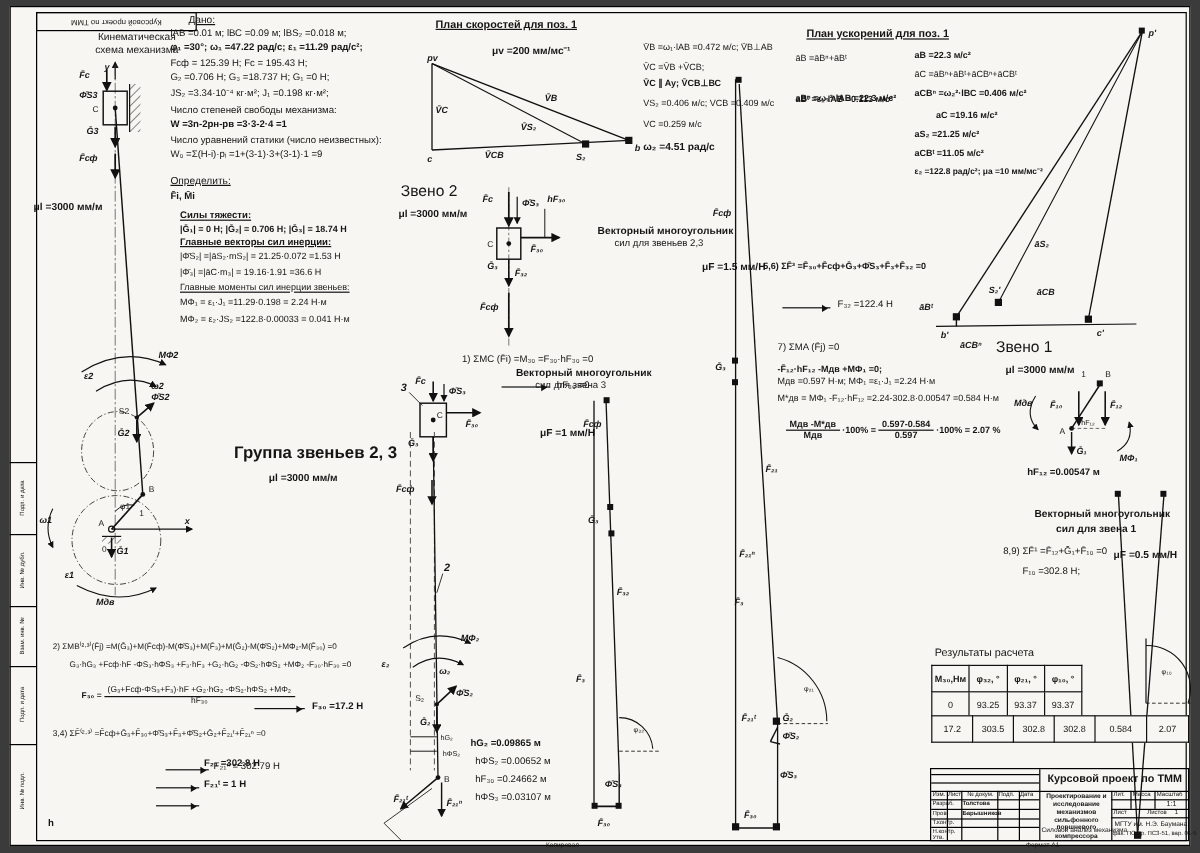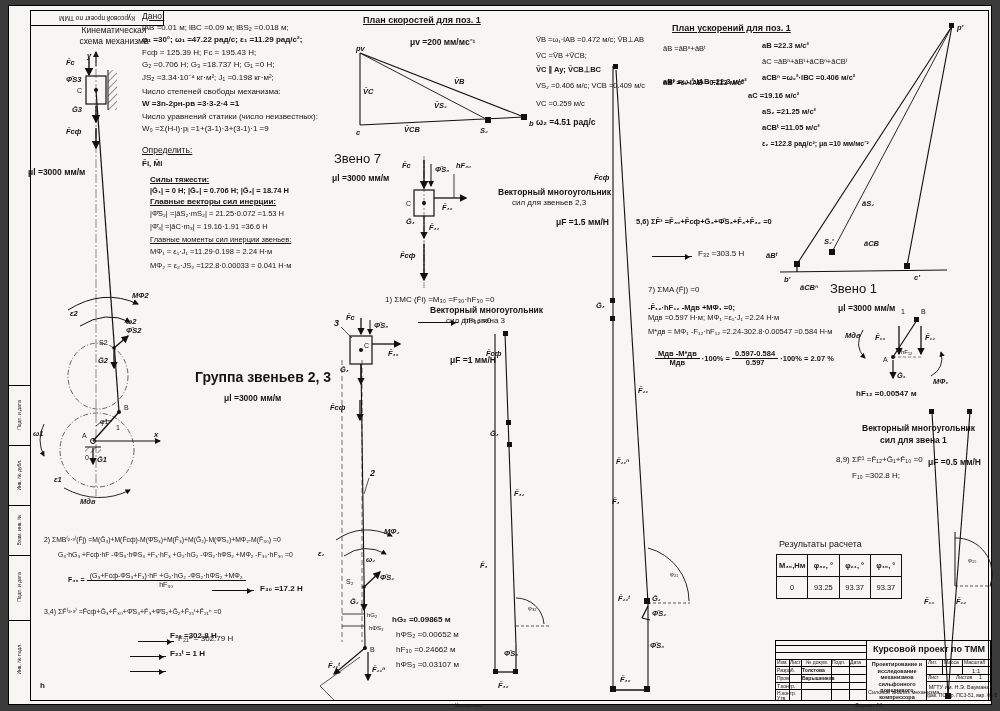--- a/index.html
+++ b/index.html
@@ -106,21 +106,21 @@
     <text x="57" y="412">0</text>
     <line x1="65" y1="400" x2="65" y2="416" stroke="#111" stroke-width="1.3" marker-end="url(#mk)"></line>
     <text class="lbl" x="69" y="414">Ḡ1</text>
     <path d="M 16 376 Q 8 392 16 408" fill="none" stroke="#111" stroke-width="0.9" marker-end="url(#mk)"></path>
     <text class="lbl" x="5" y="388">ω1</text>
     <text class="lbl" x="26" y="434">ε1</text>
     <path d="M 36 440 Q 70 458 102 442" fill="none" stroke="#111" stroke-width="0.9" marker-end="url(#mk)"></path>
     <text class="lbl" x="52" y="456">Mдв</text>
   </svg>
 
-  <div class="t f85 u" style="left:142px;top:12px">Дано:</div>
+  <div class="t f85 u" style="left:157px;top:12px">Дано:</div>
   <div class="t" style="left:142px;top:24px">lАВ =0.01 м; lВС =0.09 м; lBS₂ =0.018 м;</div>
   <div class="t i" style="left:142px;top:36px">φ₁ =30°; ω₁ =47.22 рад/с; ε₁ =11.29 рад/с²;</div>
   <div class="t" style="left:142px;top:49px">Fсф = 125.39 Н; Fс = 195.43 Н;</div>
   <div class="t" style="left:142px;top:61px">G₂ =0.706 Н; G₃ =18.737 Н; G₁ =0 Н;</div>
   <div class="t" style="left:142px;top:74px">JS₂ =3.34·10⁻⁴ кг·м²; J₁ =0.198 кг·м²;</div>
   <div class="t" style="left:142px;top:88px">Число степеней свободы механизма:</div>
   <div class="t i" style="left:142px;top:100px">W =3n-2pн-pв =3·3-2·4 =1</div>
   <div class="t" style="left:142px;top:113px">Число уравнений статики (число неизвестных):</div>
   <div class="t" style="left:142px;top:125px">W₀ =Σ(H-i)·pᵢ =1+(3-1)·3+(3-1)·1 =9</div>
   <div class="t f85 u" style="left:142px;top:146px">Определить:</div>
@@ -160,21 +160,21 @@
   <div class="t f75" style="left:536px;top:100px">VC =0.259 м/с</div>
   <div class="t i f85" style="left:536px;top:118px">ω₂ =4.51 рад/с</div>
 
   <div class="t i f9 u" style="left:672px;top:24px">План ускорений для поз. 1</div>
   <div class="t f75" style="left:663px;top:45px">āB =āBⁿ+āBᵗ</div>
   <div class="t f75 i" style="left:663px;top:78px">aBⁿ =ω₁²·lАВ =22.3 м/с²</div>
   <div class="t f75 i" style="left:663px;top:79px">aBᵗ =ε₁·lАВ =0.113 м/с²</div>
   <div class="t f75 i" style="left:762px;top:42px">aB =22.3 м/с²</div>
   <div class="t f75" style="left:762px;top:58px">āC =āBⁿ+āBᵗ+āCBⁿ+āCBᵗ</div>
   <div class="t f75 i" style="left:762px;top:74px">aCBⁿ =ω₂²·lВС =0.406 м/с²</div>
-  <div class="t f75 i" style="left:748px;top:92px">aC =19.16 м/с²</div>
+  <div class="t f75 i" style="left:780px;top:92px">aC =19.16 м/с²</div>
   <div class="t f75 i" style="left:762px;top:108px">aS₂ =21.25 м/с²</div>
   <div class="t f75 i" style="left:762px;top:124px">aCBᵗ =11.05 м/с²</div>
   <div class="t f7 i" style="left:762px;top:140px">ε₂ =122.8 рад/с²;  μa =10 мм/мс⁻²</div>
   <svg style="left:742px;top:14px" width="225" height="292" viewBox="0 0 225 292">
     <line x1="210" y1="12" x2="55" y2="250" stroke="#111" stroke-width="1.1"></line>
     <line x1="210" y1="12" x2="90" y2="238" stroke="#111" stroke-width="0.9"></line>
     <line x1="210" y1="12" x2="165" y2="252" stroke="#111" stroke-width="1.1"></line>
     <line x1="38" y1="258" x2="205" y2="256" stroke="#111" stroke-width="1"></line>
     <line x1="55" y1="250" x2="55" y2="258" stroke="#111" stroke-width="1.2"></line>
     <rect x="52" y="247" width="6" height="6" fill="#111"></rect>
@@ -184,21 +184,21 @@
     <text class="lbl" x="215" y="16">p'</text>
     <text class="lbl" x="120" y="192">āS₂</text>
     <text class="lbl" x="122" y="232">āCB</text>
     <text class="lbl" x="24" y="244">āBᵗ</text>
     <text class="lbl" x="42" y="268">b'</text>
     <text class="lbl" x="82" y="230">S₂'</text>
     <text class="lbl" x="58" y="276">āCBⁿ</text>
     <text class="lbl" x="172" y="266">c'</text>
   </svg>
 
-  <div class="t f13" style="left:334px;top:152px">Звено 7</div>
+  <div class="t f13" style="left:334px;top:152px">Звено 2</div>
   <div class="t i f85" style="left:332px;top:174px">μl =3000 мм/м</div>
   <svg style="left:398px;top:152px" width="110" height="140" viewBox="0 0 110 140">
     <defs>
         <marker id="md" markerWidth="6" markerHeight="6" refX="5" refY="3" orient="auto">
           <path d="M0,0L6,3L0,6z" fill="#111"></path>
         </marker>
       </defs>
     <line x1="26" y1="4" x2="26" y2="136" stroke="#444" stroke-width="0.6" stroke-dasharray="8,2,2,2"></line>
     <line x1="26" y1="8" x2="26" y2="36" stroke="#111" stroke-width="1.4" marker-end="url(#md)"></line>
     <line x1="33" y1="12" x2="33" y2="34" stroke="#111" stroke-width="1" marker-end="url(#md)"></line>
@@ -216,21 +216,21 @@
     <text class="lbl" x="8" y="72">Ḡ₃</text>
     <text class="lbl" x="31" y="78">F̄₃₂</text>
     <text class="lbl" x="2" y="106">F̄сф</text>
   </svg>
   <div class="t" style="left:385px;top:296px">1) ΣMC (F̄i) =M₃₀ =F₃₀·hF₃₀ =0</div>
   <div class="arr" style="left:418px;top:322px;width:40px"></div>
   <div class="t" style="left:464px;top:317px">hF₃₀ =0</div>
 
   <div class="t i f85" style="left:498px;top:188px">Векторный многоугольник</div>
   <div class="t f8" style="left:512px;top:199px">сил для звеньев 2,3</div>
-  <div class="t i f85" style="left:556px;top:218px">μF =1.5 мм/Н</div>
+  <div class="t i f85" style="left:585px;top:218px">μF =1.5 мм/Н</div>
 
   <div class="t i f85" style="left:430px;top:306px">Векторный многоугольник</div>
   <div class="t f8" style="left:446px;top:317px">сил для звена 3</div>
   <div class="t i f85" style="left:450px;top:356px">μF =1 мм/Н</div>
 
   <svg style="left:478px;top:326px" width="95" height="372" viewBox="0 0 95 372">
     <line x1="17" y1="8" x2="17" y2="346" stroke="#111" stroke-width="1.1"></line>
     <line x1="27" y1="7" x2="38" y2="319" stroke="#111" stroke-width="1.1"></line>
     <line x1="38" y1="319" x2="38" y2="346" stroke="#111" stroke-width="1.2"></line>
     <line x1="38" y1="346" x2="17" y2="346" stroke="#111" stroke-width="1.3"></line>
@@ -350,21 +350,21 @@
   <div class="t f7" style="left:44px;top:608px">3,4) ΣF̄⁽²·³⁾ =F̄сф+Ḡ₃+F̄₃₀+Φ̄S₃+F̄₃+Φ̄S₂+Ḡ₂+F̄₂₁ᵗ+F̄₂₁ⁿ =0</div>
   <div class="arr" style="left:138px;top:641px;width:36px"></div>
   <div class="t" style="left:178px;top:635px">F₂₁ⁿ = 302.79 Н</div>
   <div class="arr" style="left:130px;top:656px;width:36px"></div>
   <div class="t i" style="left:170px;top:650px">F₂₁ᵗ = 1 Н</div>
   <div class="arr" style="left:130px;top:671px;width:36px"></div>
   <div class="t i" style="left:170px;top:632px">F₂₁ =302.8 Н</div>
 
   <div class="t f75 i" style="left:636px;top:218px">5,6) ΣF̄³ =F̄₃₀+F̄сф+Ḡ₃+Φ̄S₃+F̄₃+F̄₃₂ =0</div>
   <div class="arr" style="left:652px;top:256px;width:40px"></div>
-  <div class="t" style="left:698px;top:250px">F₃₂ =303.5 Н</div>
+  <div class="t" style="left:698px;top:250px">F₃₂ =122.4 Н</div>
 
   <div class="t f8" style="left:648px;top:286px">7) ΣMA (F̄j) =0</div>
   <div class="t f75 i" style="left:648px;top:304px">-F̄₁₂·hF₁₂ -Mдв +MΦ₁ =0;</div>
   <div class="t f75" style="left:648px;top:314px">Mдв =0.597 Н·м;  MΦ₁ =ε₁·J₁ =2.24 Н·м</div>
   <div class="t f75" style="left:648px;top:328px">M*дв = MΦ₁ -F₁₂·hF₁₂ =2.24-302.8·0.00547 =0.584 Н·м</div>
   <div class="t f75 i" style="left:655px;top:350px">
     <span class="fr">
       <span class="n">Mдв -M*дв</span>
       <span class="d">Mдв</span>
     </span>
@@ -444,20 +444,28 @@
   <table class="rtab" style="left:776px;top:596px;width:214px">
     <colgroup>
         <col style="width:34px">
         <col style="width:34px">
         <col style="width:34px">
         <col style="width:34px">
         <col style="width:43px">
         <col style="width:35px">
       </colgroup>
     <tbody>
+    <tr>
+      <td>17.2</td>
+      <td>303.5</td>
+      <td>302.8</td>
+      <td>302.8</td>
+      <td>0.584</td>
+      <td>2.07</td>
+    </tr>
   </tbody>
     </table>
 
   <div id="stamp">
     <div class="vline" style="left:90px;top:0;height:59px"></div>
     <div class="hline" style="left:90px;top:18px;width:124px"></div>
     <div class="t i f9" style="left:94px;top:4px;width:118px;text-align:center;">Курсовой проект по ТММ</div>
     <div class="hline" style="left:0;top:4px;width:90px"></div>
     <div class="hline" style="left:0;top:11px;width:90px"></div>
     <div class="hline" style="left:0;top:18px;width:90px"></div>

